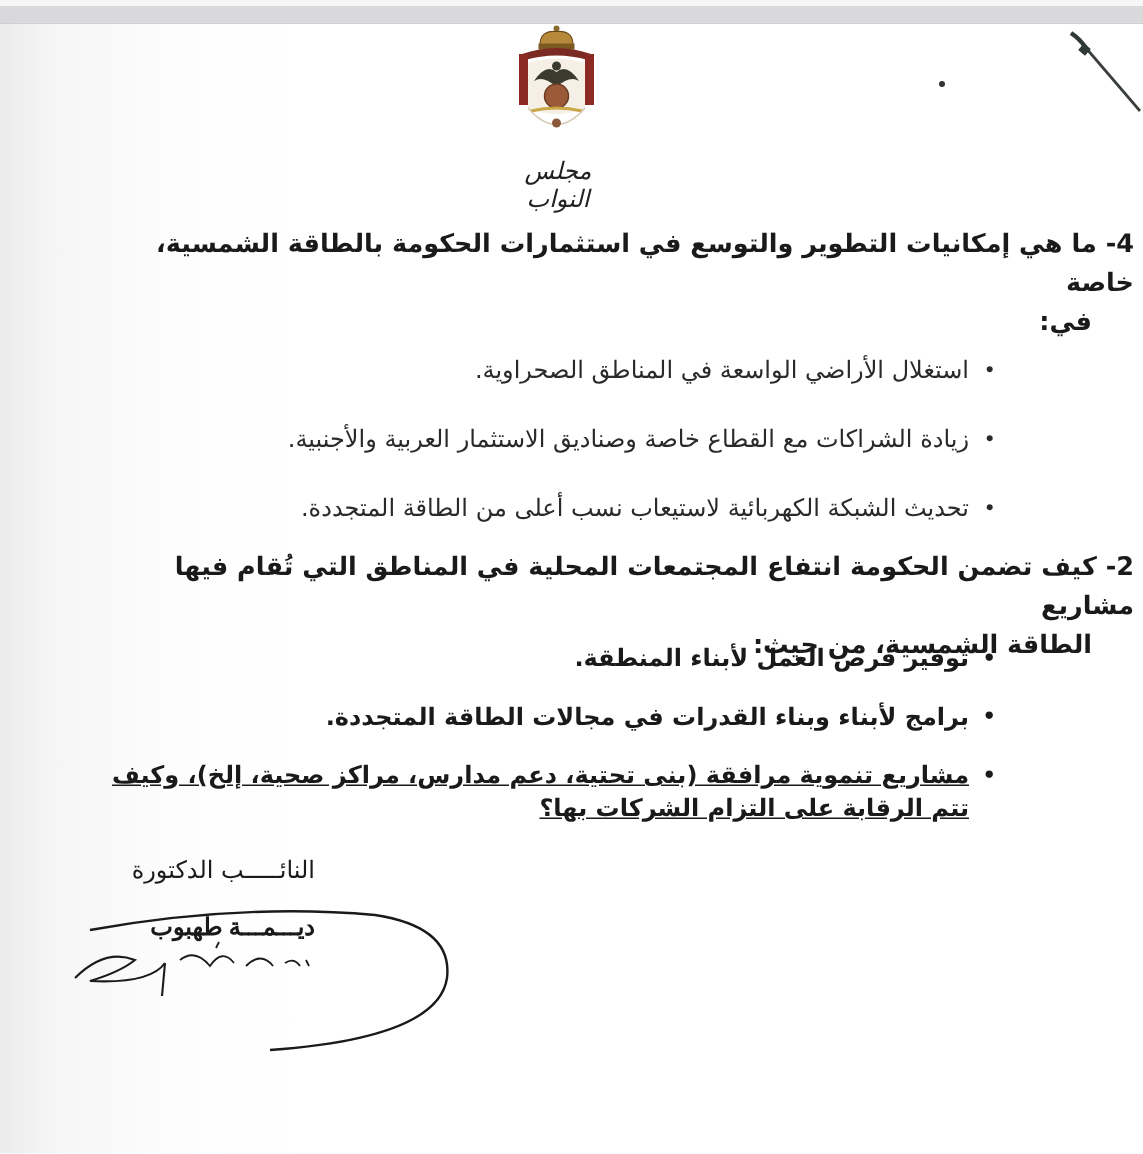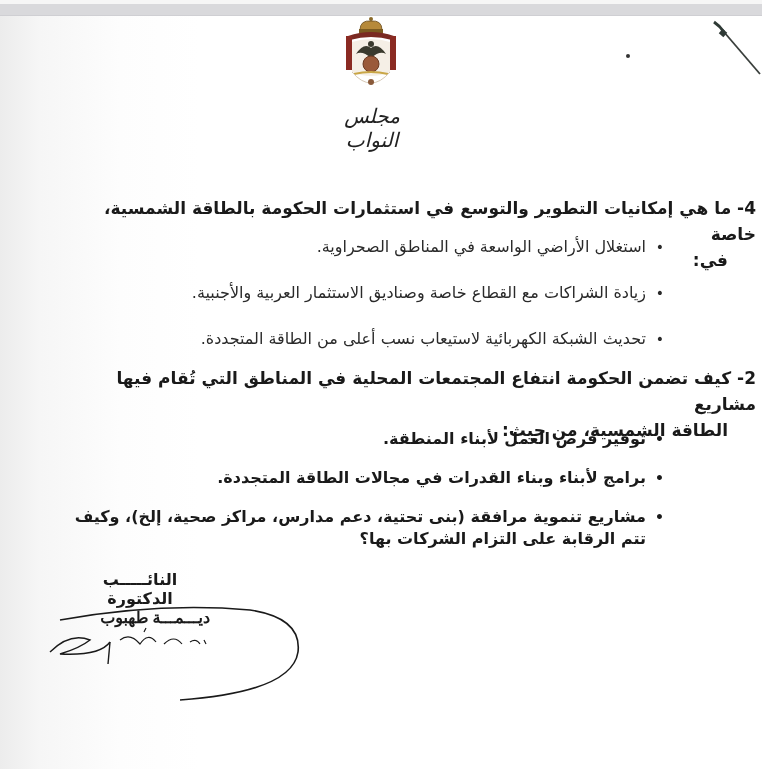--- a/index.html
+++ b/index.html
@@ -17,53 +17,53 @@
       position: absolute; left: 0; top: 0; width: 762px; height: 16px;
       background: linear-gradient(#f6f6f6 0 4px, #d9d9dc 4px 16px);
       border-bottom: 1px solid #cfcfd3;
     }
     .emblem {
       position: absolute; left: 340px; top: 14px; width: 62px; height: 80px;
     }
     .council-name {
       position: absolute; left: 330px; top: 104px; width: 84px;
       text-align: center; font-family: "DejaVu Serif", serif;
-      font-size: 20px; font-style: italic; color: #222;
+      font-size: 16px; font-style: italic; color: #222;
     }
     .pen-mark {
       position: absolute; left: 700px; top: 18px; width: 62px; height: 60px;
     }
     .dot-mark {
       position: absolute; left: 626px; top: 54px; width: 4px; height: 4px;
       border-radius: 50%; background: #333;
     }
     .rtl { direction: rtl; text-align: right; unicode-bidi: embed; }
     .question {
       position: absolute; right: 6px; font-weight: bold; font-size: 17px; line-height: 26px;
       font-family: "DejaVu Sans", sans-serif;
     }
-    .q4 { top: 150px; width: 680px; margin-top: 45px; }
+    .q4 { top: 150px; width: 680px; }
     .q5 { top: 365px; width: 680px; }
     .q-line2 { padding-right: 28px; }
     ul.bullets { list-style: none; position: absolute; }
     ul.bullets li {
       position: relative; font-size: 16px; line-height: 22px; padding-right: 18px;
       margin-bottom: 17px;
     }
     ul.bullets li::before {
       content: "•"; position: absolute; right: 0; top: 0; font-size: 14px;
     }
     .b4 { top: 212px; right: 98px; width: 540px; }
     .b4 li { color: #2a2a2a; margin-top: 24px; }
     .b5 { top: 428px; right: 98px; width: 600px; }
     .b5 li { font-weight: bold; color: #1a1a1a; }
-    .b5 li.wide { margin-bottom: 0; }
+    .b5 li.wide { margin-bottom: 0; text-decoration: underline; }
     .sign-title {
       position: absolute; left: 70px; top: 570px; width: 140px;
-      font-weight: bold; font-size: 16px; text-align: center;
+      font-weight: normal; font-size: 16px; text-align: right;
     }
     .sign-name {
       position: absolute; left: 70px; top: 608px; width: 140px;
       font-weight: bold; font-size: 16px; text-align: right; font-family: Liberation Serif, serif;
     }
     .signature {
       position: absolute; left: 40px; top: 592px; width: 270px; height: 110px;
     }
   </style>
 </head>

